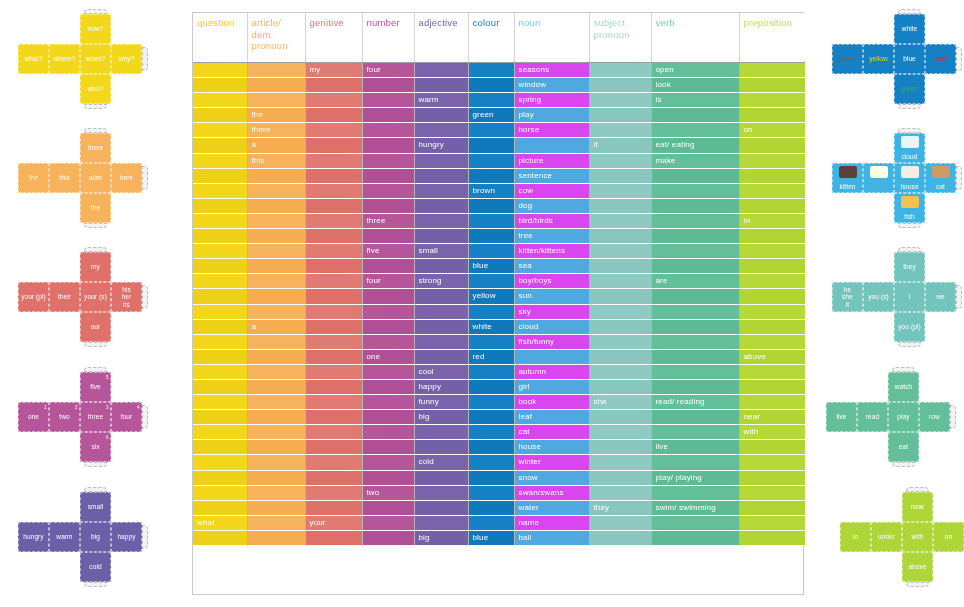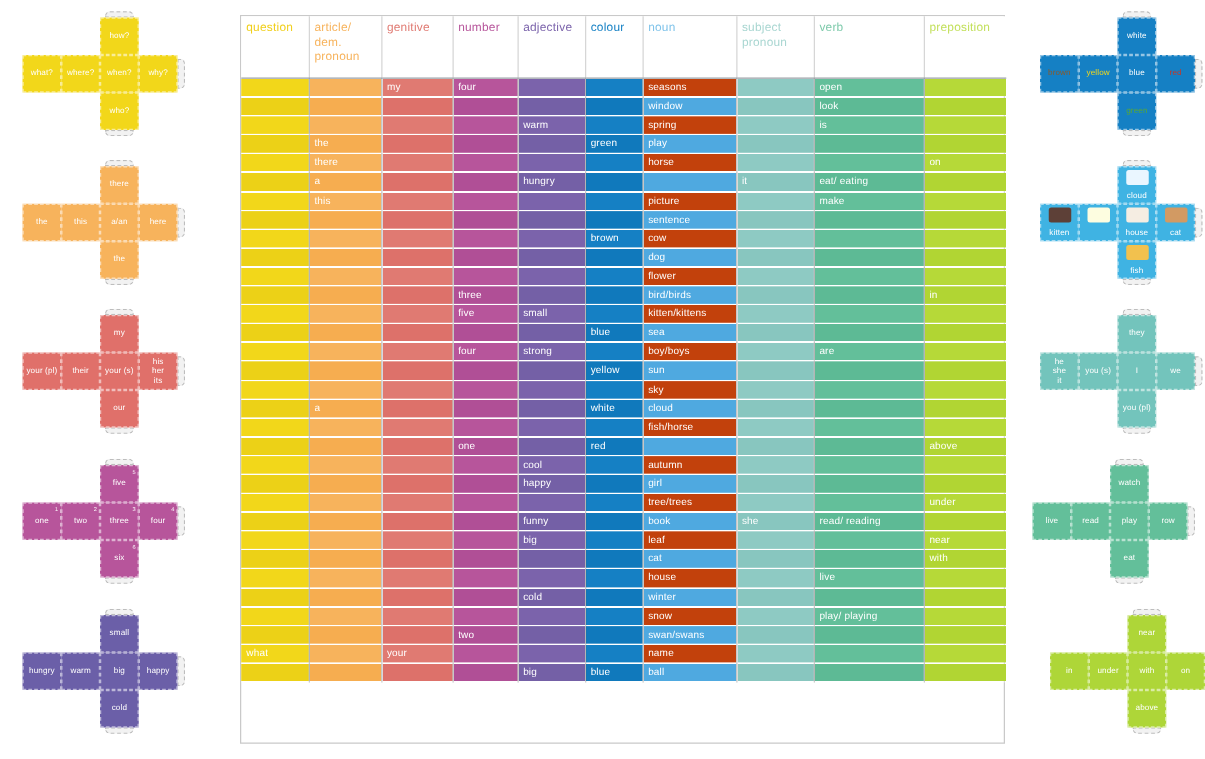--- a/index.html
+++ b/index.html
@@ -86,21 +86,21 @@
     white-space:nowrap;
     overflow:hidden;
     letter-spacing:.15px;
   }
   td.c-question{background:#f2d71a;}
   td.c-article{background:#f7b35c;}
   td.c-genitive{background:#e07a72;}
   td.c-number{background:#b7559b;}
   td.c-adjective{background:#7b63ab;}
   td.c-colour{background:#1580c4;}
-  td.c-noun{background:#c2410c;}
+  td.c-noun{background:#d946ef;}
   td.c-subject{background:#8ecac3;}
   td.c-verb{background:#63bf9a;}
   td.c-prep{background:#b6d938;}
   tr:nth-child(even) td.c-question{background:#ecd117;}
   tr:nth-child(even) td.c-article{background:#f6ad50;}
   tr:nth-child(even) td.c-genitive{background:#dd716a;}
   tr:nth-child(even) td.c-number{background:#b04f96;}
   tr:nth-child(even) td.c-adjective{background:#7460a6;}
   tr:nth-child(even) td.c-colour{background:#1079bc;}
   tr:nth-child(even) td.c-noun{background:#4fa9e0;}
@@ -383,39 +383,39 @@
             <td class="c-colour"></td>
             <td class="c-noun">dog</td>
             <td class="c-subject"></td>
             <td class="c-verb"></td>
             <td class="c-prep" style="border-right: none;"></td>
           </tr>
           <tr>
             <td class="c-question"></td>
             <td class="c-article"></td>
             <td class="c-genitive"></td>
-            <td class="c-number"></td>
-            <td class="c-adjective"></td>
-            <td class="c-colour"></td>
-            <td class="c-noun">flower</td>
-            <td class="c-subject"></td>
-            <td class="c-verb"></td>
-            <td class="c-prep" style="border-right: none;"></td>
-          </tr>
-          <tr>
-            <td class="c-question"></td>
-            <td class="c-article"></td>
-            <td class="c-genitive"></td>
             <td class="c-number">three</td>
             <td class="c-adjective"></td>
             <td class="c-colour"></td>
             <td class="c-noun">bird/birds</td>
             <td class="c-subject"></td>
             <td class="c-verb"></td>
             <td class="c-prep" style="border-right: none;">in</td>
+          </tr>
+          <tr>
+            <td class="c-question"></td>
+            <td class="c-article"></td>
+            <td class="c-genitive"></td>
+            <td class="c-number"></td>
+            <td class="c-adjective"></td>
+            <td class="c-colour"></td>
+            <td class="c-noun">tree</td>
+            <td class="c-subject"></td>
+            <td class="c-verb"></td>
+            <td class="c-prep" style="border-right: none;"></td>
           </tr>
           <tr>
             <td class="c-question"></td>
             <td class="c-article"></td>
             <td class="c-genitive"></td>
             <td class="c-number">five</td>
             <td class="c-adjective">small</td>
             <td class="c-colour"></td>
             <td class="c-noun">kitten/kittens</td>
             <td class="c-subject"></td>
@@ -482,21 +482,21 @@
             <td class="c-verb"></td>
             <td class="c-prep" style="border-right: none;"></td>
           </tr>
           <tr>
             <td class="c-question"></td>
             <td class="c-article"></td>
             <td class="c-genitive"></td>
             <td class="c-number"></td>
             <td class="c-adjective"></td>
             <td class="c-colour"></td>
-            <td class="c-noun">fish/horse</td>
+            <td class="c-noun">fish/funny</td>
             <td class="c-subject"></td>
             <td class="c-verb"></td>
             <td class="c-prep" style="border-right: none;"></td>
           </tr>
           <tr>
             <td class="c-question"></td>
             <td class="c-article"></td>
             <td class="c-genitive"></td>
             <td class="c-number">one</td>
             <td class="c-adjective"></td>
@@ -522,32 +522,20 @@
             <td class="c-question"></td>
             <td class="c-article"></td>
             <td class="c-genitive"></td>
             <td class="c-number"></td>
             <td class="c-adjective">happy</td>
             <td class="c-colour"></td>
             <td class="c-noun">girl</td>
             <td class="c-subject"></td>
             <td class="c-verb"></td>
             <td class="c-prep" style="border-right: none;"></td>
-          </tr>
-          <tr>
-            <td class="c-question"></td>
-            <td class="c-article"></td>
-            <td class="c-genitive"></td>
-            <td class="c-number"></td>
-            <td class="c-adjective"></td>
-            <td class="c-colour"></td>
-            <td class="c-noun">tree/trees</td>
-            <td class="c-subject"></td>
-            <td class="c-verb"></td>
-            <td class="c-prep" style="border-right: none;">under</td>
           </tr>
           <tr>
             <td class="c-question"></td>
             <td class="c-article"></td>
             <td class="c-genitive"></td>
             <td class="c-number"></td>
             <td class="c-adjective">funny</td>
             <td class="c-colour"></td>
             <td class="c-noun">book</td>
             <td class="c-subject">she</td>
@@ -617,20 +605,32 @@
           <tr>
             <td class="c-question"></td>
             <td class="c-article"></td>
             <td class="c-genitive"></td>
             <td class="c-number">two</td>
             <td class="c-adjective"></td>
             <td class="c-colour"></td>
             <td class="c-noun">swan/swans</td>
             <td class="c-subject"></td>
             <td class="c-verb"></td>
+            <td class="c-prep" style="border-right: none;"></td>
+          </tr>
+          <tr>
+            <td class="c-question"></td>
+            <td class="c-article"></td>
+            <td class="c-genitive"></td>
+            <td class="c-number"></td>
+            <td class="c-adjective"></td>
+            <td class="c-colour"></td>
+            <td class="c-noun">water</td>
+            <td class="c-subject">they</td>
+            <td class="c-verb">swim/ swimming</td>
             <td class="c-prep" style="border-right: none;"></td>
           </tr>
           <tr>
             <td class="c-question">what</td>
             <td class="c-article"></td>
             <td class="c-genitive">your</td>
             <td class="c-number"></td>
             <td class="c-adjective"></td>
             <td class="c-colour"></td>
             <td class="c-noun">name</td>

